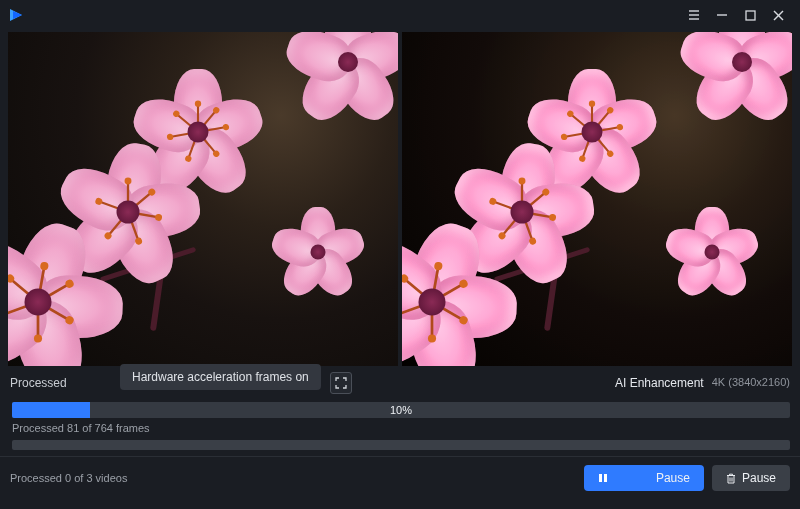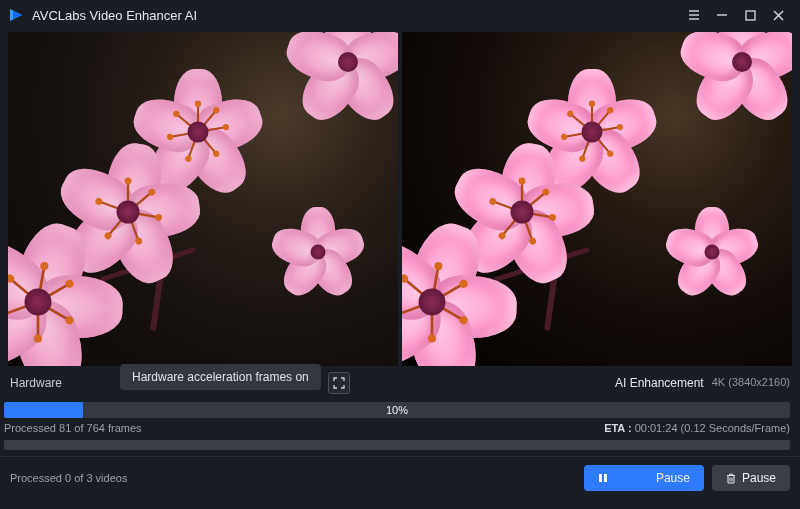--- a/index.html
+++ b/index.html
@@ -138,21 +138,21 @@
     color:#dfe2e7;
     padding: 6px 12px;
     border-radius:4px;
     font-size:12px;
     white-space:nowrap;
   }
   .info-row .right-label { flex:0 0 auto; display:flex; align-items:flex-start; gap:8px;}
   .right-label .mode { color:#e4e7ec; font-size:12px;}
   .right-label .res { color:#8f949c; font-size:11px;}
   
-  .progress-block { padding: 4px 10px 0 4px; }
+  .progress-block { padding: 4px 10px 0 12px; }
   .bar-outer {
     position:relative;
     height: 16px;
     background:#353a42;
     border-radius:2px;
     overflow:hidden;
     display:flex;
     align-items:center;
     justify-content:center;
   }
@@ -205,21 +205,20 @@
 </head>
 <body>
 
 <div class="titlebar">
   <span class="logo">
     <svg width="16" height="16" viewBox="0 0 16 16">
         <polygon points="2,2 14,8 2,14" fill="#3aa0ff"></polygon>
         <polygon points="5,4 14,8 5,12" fill="#1366ff"></polygon>
       </svg>
   </span>
-  <span class="title">AVCLabs Video Enhancer AI</span>
   <span class="spacer"></span>
   <span class="winbtn">
     <svg width="12" height="12" viewBox="0 0 12 12" stroke="#d6d9de" stroke-width="1.4">
         <line x1="1" y1="2" x2="11" y2="2"></line>
         <line x1="1" y1="6" x2="11" y2="6"></line>
         <line x1="1" y1="10" x2="11" y2="10"></line>
       </svg>
   </span>
   <span class="winbtn">
     <svg width="12" height="12" viewBox="0 0 12 12" stroke="#d6d9de" stroke-width="1.4">
@@ -377,21 +376,21 @@
             <div class="petal" style="transform:rotate(216deg);"></div>
             <div class="petal" style="transform:rotate(288deg);"></div>
           <div class="center-disc"></div>
         </div>
       </div>
     </div>
   </div>
 </div>
 
 <div class="info-row">
-  <span class="left-label">Hardware</span>
+  <span class="left-label">Processed</span>
   <div class="tooltip">Hardware acceleration frames on</div>
   <div class="center-area">
     <span class="expand-btn">
       <svg width="12" height="12" viewBox="0 0 12 12" stroke="#cfd3d9" stroke-width="1.3" fill="none">
           <path d="M1 4 V1 H4 M8 1 H11 V4 M11 8 V11 H8 M4 11 H1 V8"></path>
         </svg>
     </span>
   </div>
   <span class="right-label">
     <span class="mode">AI Enhancement</span>
@@ -399,21 +398,20 @@
   </span>
 </div>
 
 <div class="progress-block">
   <div class="bar-outer">
     <div class="bar-fill" id="bar-fill" style="width: 10%;"></div>
     <span class="bar-label">10%</span>
   </div>
   <div class="sub-row">
     <span>Processed 81 of 764 frames</span>
-    <span class="eta"><b>ETA :</b> <span>00:01:24 (0.12 Seconds/Frame)</span></span>
   </div>
   <div class="thin-bar"></div>
 </div>
 
 <div class="footer">
   <span class="status">Processed 0 of 3 videos</span>
   <button class="btn btn-primary">
     <span class="ico">
       <svg width="10" height="10" viewBox="0 0 10 10" fill="#fff">
           <rect x="1" y="1" width="3" height="8"></rect>

